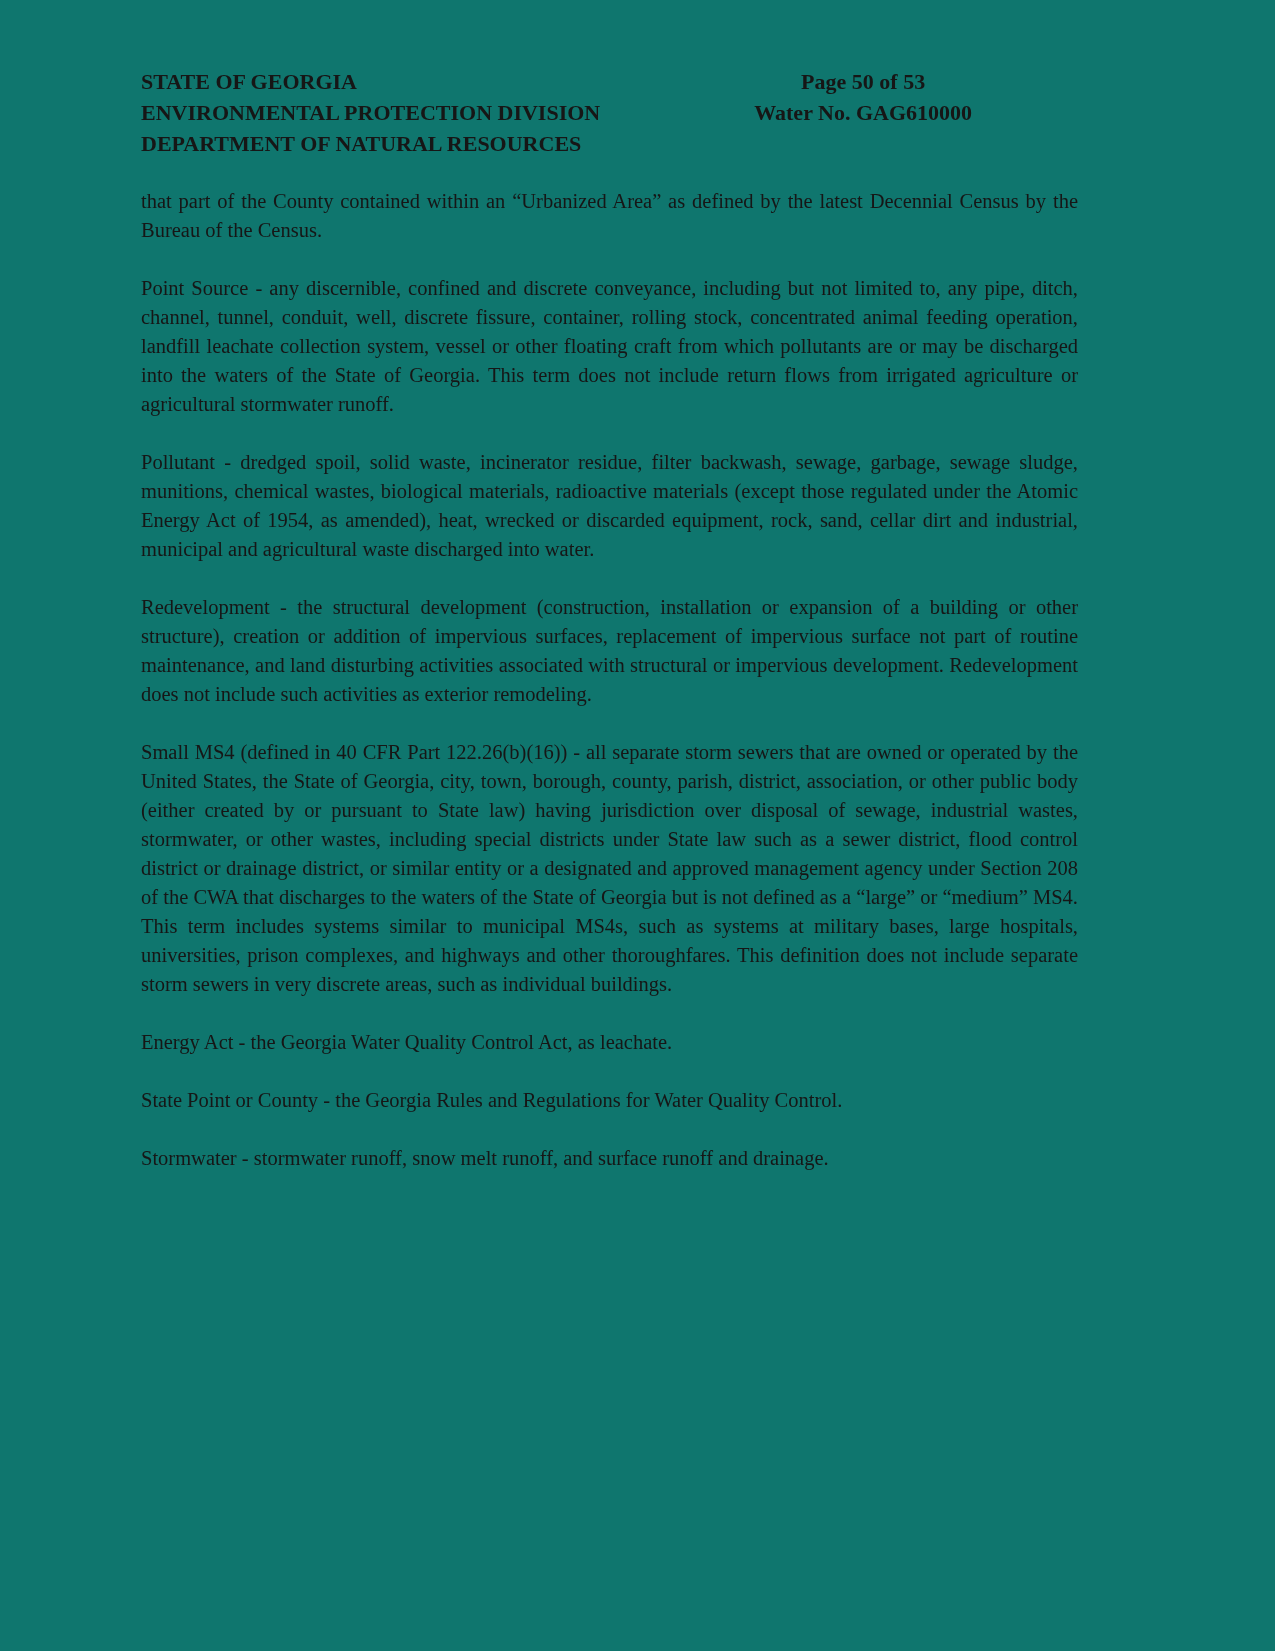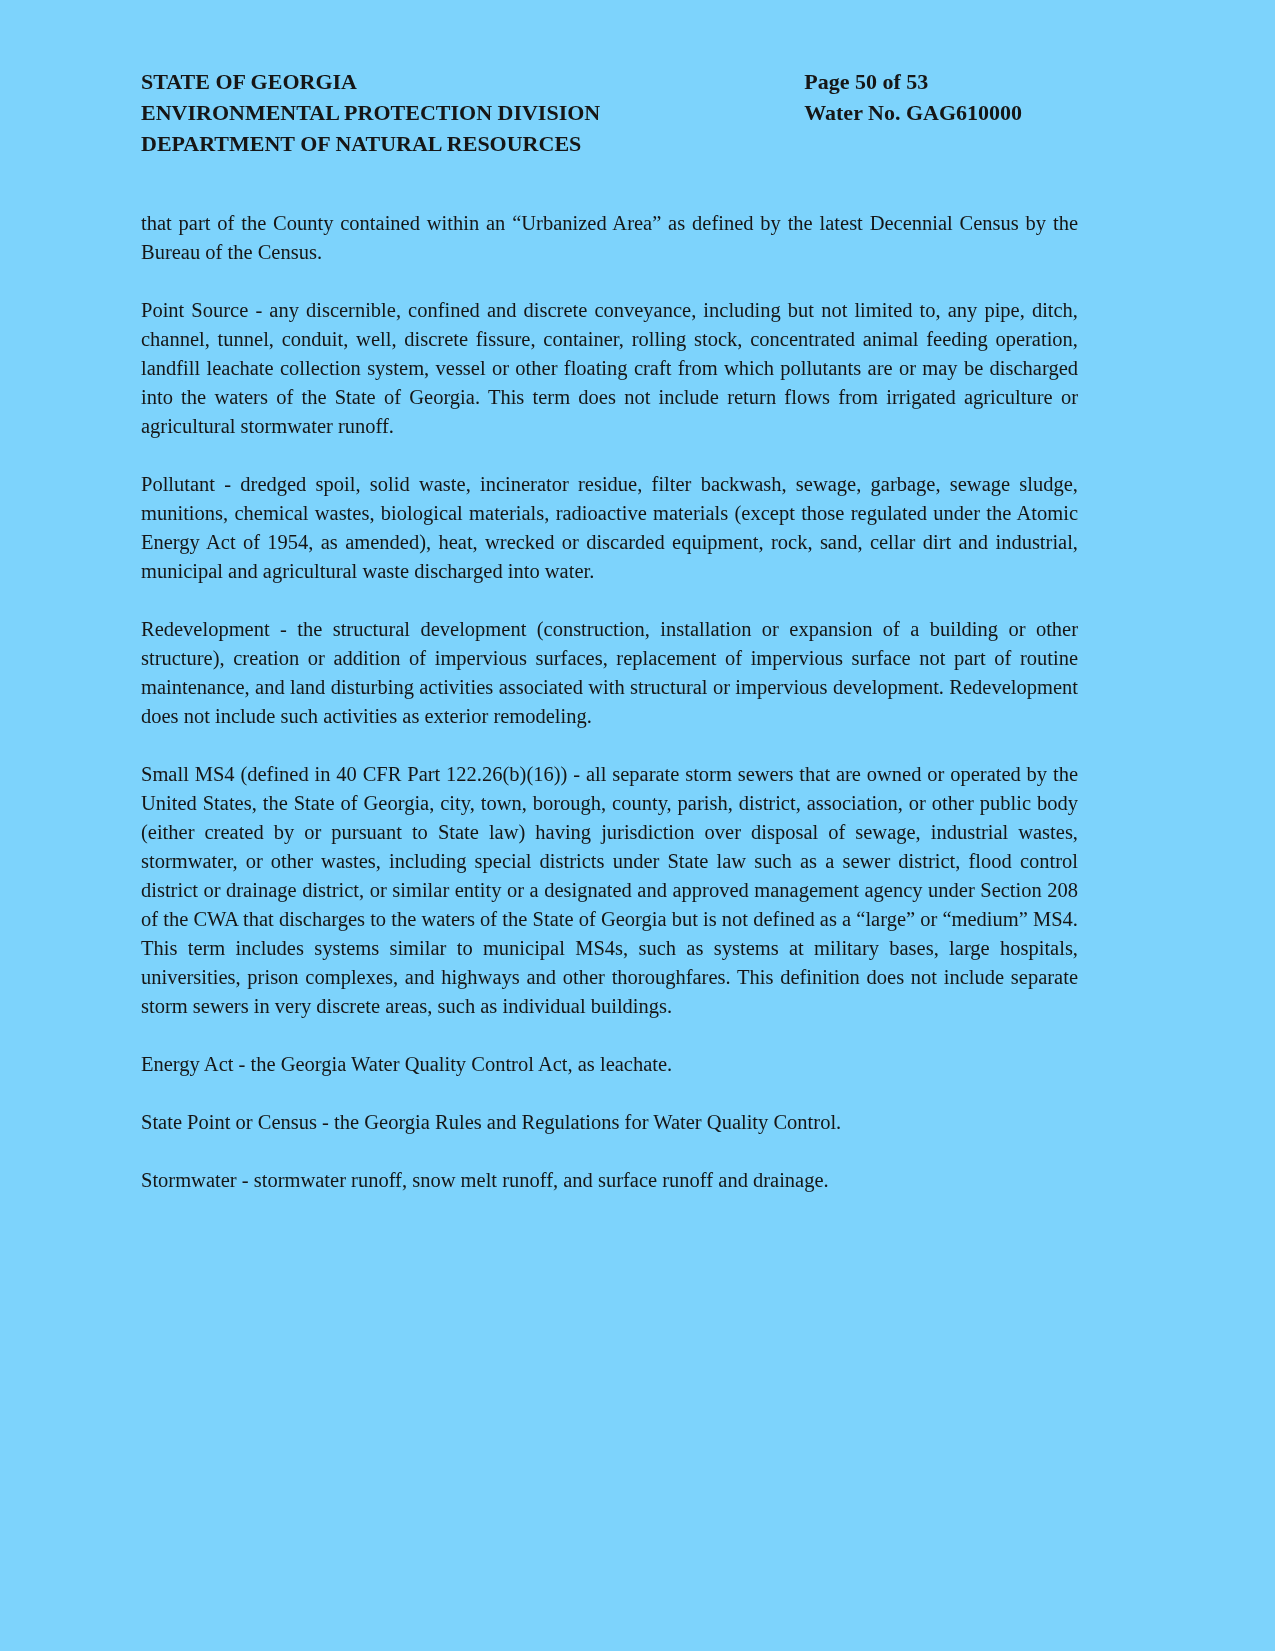--- a/index.html
+++ b/index.html
@@ -5,42 +5,42 @@
   html, body {
     margin: 0;
     padding: 0;
     background: #e8e8e8;
   }
   .page {
     position: relative;
     width: 1275px;
     height: 1651px;
     margin: 0 auto;
-    background: #7dd3fc;
+    background: #0f766e;
     box-sizing: border-box;
     padding: 66px 197px 0 141px;
     font-family: "Liberation Serif", serif;
     color: #161616;
     overflow: hidden;
   }
   .doc-header {
     display: flex;
     justify-content: space-between;
     align-items: flex-start;
     font-weight: bold;
     font-size: 22px;
     line-height: 31px;
   }
   .doc-header .header-right {
-    text-align: left;
-    margin-right: 56px;
+    text-align: center;
+    margin-right: 106px;
     white-space: nowrap;
   }
   .doc-body {
-    margin-top: 50px;
+    margin-top: 28px;
     font-size: 20.5px;
     line-height: 29px;
     text-align: justify;
   }
   .doc-body p {
     margin: 0 0 29px 0;
   }
   .doc-body strong {
     font-weight: normal;
   }
@@ -70,19 +70,19 @@
 
     <p><strong>Pollutant</strong><span> - dredged spoil, solid waste, incinerator residue, filter backwash, sewage, garbage, sewage sludge, munitions, chemical wastes, biological materials, radioactive materials (except those regulated under the Atomic Energy Act of 1954, as amended), heat, wrecked or discarded equipment, rock, sand, cellar dirt and industrial, municipal and agricultural waste discharged into water.</span></p>
 
 
     <p><strong>Redevelopment</strong><span> - the structural development (construction, installation or expansion of a building or other structure), creation or addition of impervious surfaces, replacement of impervious surface not part of routine maintenance, and land disturbing activities associated with structural or impervious development.  Redevelopment does not include such activities as exterior remodeling.</span></p>
 
     <p><strong>Small MS4</strong><span> (defined in 40 CFR Part 122.26(b)(16)) - all separate storm sewers that are owned or operated by the United States, the State of Georgia, city, town, borough, county, parish, district, association, or other public body (either created by or pursuant to State law) having jurisdiction over disposal of sewage, industrial wastes, stormwater, or other wastes, including special districts under State law such as a sewer district, flood control district or drainage district, or similar entity or a designated and approved management agency under Section 208 of the CWA that discharges to the waters of the State of Georgia but is not defined as a “large” or “medium” MS4.  This term includes systems similar to municipal MS4s, such as systems at military bases, large hospitals, universities, prison complexes, and highways and other thoroughfares.  This definition does not include separate storm sewers in very discrete areas, such as individual buildings.</span></p>
 
     <p><strong>Energy Act</strong><span> - the Georgia Water Quality Control Act, as leachate.</span></p>
 
-    <p><strong>State Point</strong><span> or </span><strong>Census</strong><span> - the Georgia Rules and Regulations for Water Quality Control.</span></p>
+    <p><strong>State Point</strong><span> or </span><strong>County</strong><span> - the Georgia Rules and Regulations for Water Quality Control.</span></p>
 
     <p><strong>Stormwater</strong><span> - stormwater runoff, snow melt runoff, and surface runoff and drainage.</span></p>
 
   </main>
 
 </div>
 
 </body></html>

